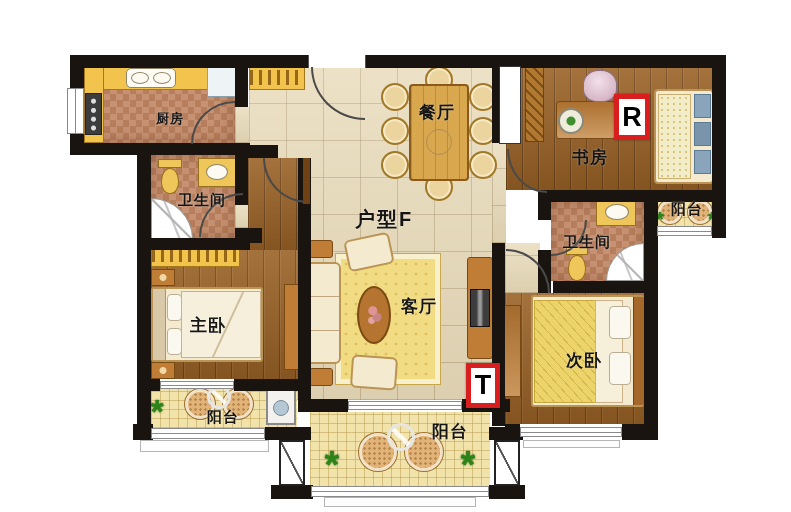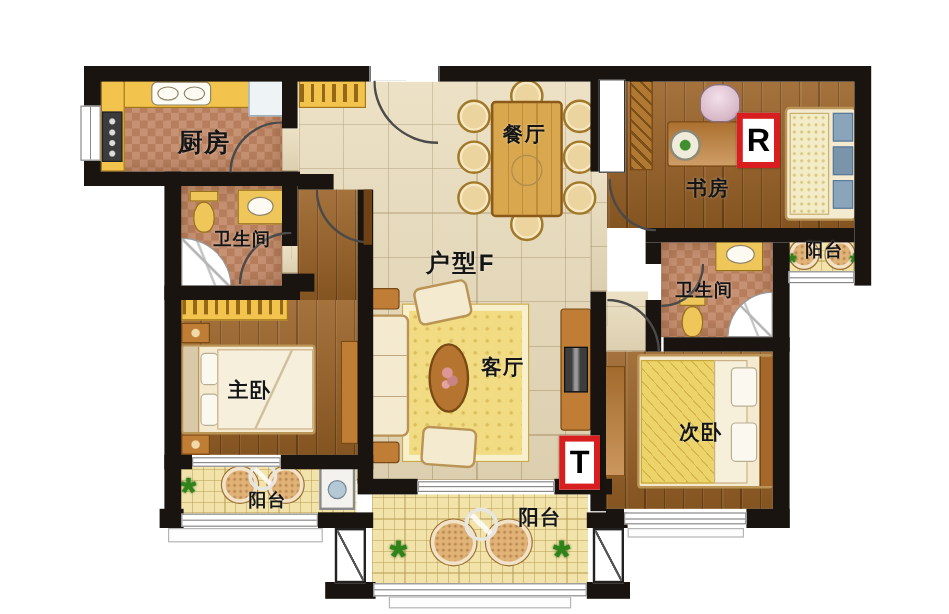--- a/index.html
+++ b/index.html
@@ -229,21 +229,21 @@
   <div class="abs arc arc-bl" style="left:311px;top:67px;width:54px;height:53px;"></div>
   <div class="abs arc arc-tl" style="left:191px;top:101px;width:44px;height:43px;"></div>
   <div class="abs arc arc-tl" style="left:199px;top:193px;width:44px;height:44px;"></div>
   <div class="abs arc arc-bl" style="left:263px;top:158px;width:45px;height:45px;"></div>
   <div class="abs" style="left:303px;top:158px;width:7px;height:46px;background:#6e4214;"></div>
   <div class="abs arc arc-bl" style="left:507px;top:149px;width:40px;height:44px;"></div>
   <div class="abs" style="left:499px;top:66px;width:22px;height:78px;background:#fff;border:1px solid #333;box-sizing:border-box;"></div>
   <div class="abs arc arc-tr" style="left:506px;top:249px;width:44px;height:44px;"></div>
   <div class="abs arc arc-br" style="left:551px;top:220px;width:36px;height:36px;"></div>
 
-  <div class="abs room-label" style="left:170px;top:119px;font-size:21px;">厨房</div>
+  <div class="abs room-label" style="left:170px;top:119px;font-size:13px;">厨房</div>
   <div class="abs room-label" style="left:437px;top:112px;font-size:17px;">餐厅</div>
   <div class="abs room-label" style="left:590px;top:157px;font-size:17px;">书房</div>
   <div class="abs room-label" style="left:202px;top:200px;font-size:15px;">卫生间</div>
   <div class="abs room-label" style="left:587px;top:242px;font-size:15px;">卫生间</div>
   <div class="abs room-label" style="left:208px;top:325px;font-size:17px;">主卧</div>
   <div class="abs room-label" style="left:419px;top:306px;font-size:17px;">客厅</div>
   <div class="abs room-label" style="left:584px;top:360px;font-size:17px;">次卧</div>
   <div class="abs room-label" style="left:223px;top:417px;font-size:15px;">阳台</div>
   <div class="abs room-label" style="left:450px;top:431px;font-size:17px;">阳台</div>
   <div class="abs room-label" style="left:687px;top:209px;font-size:15px;">阳台</div>

